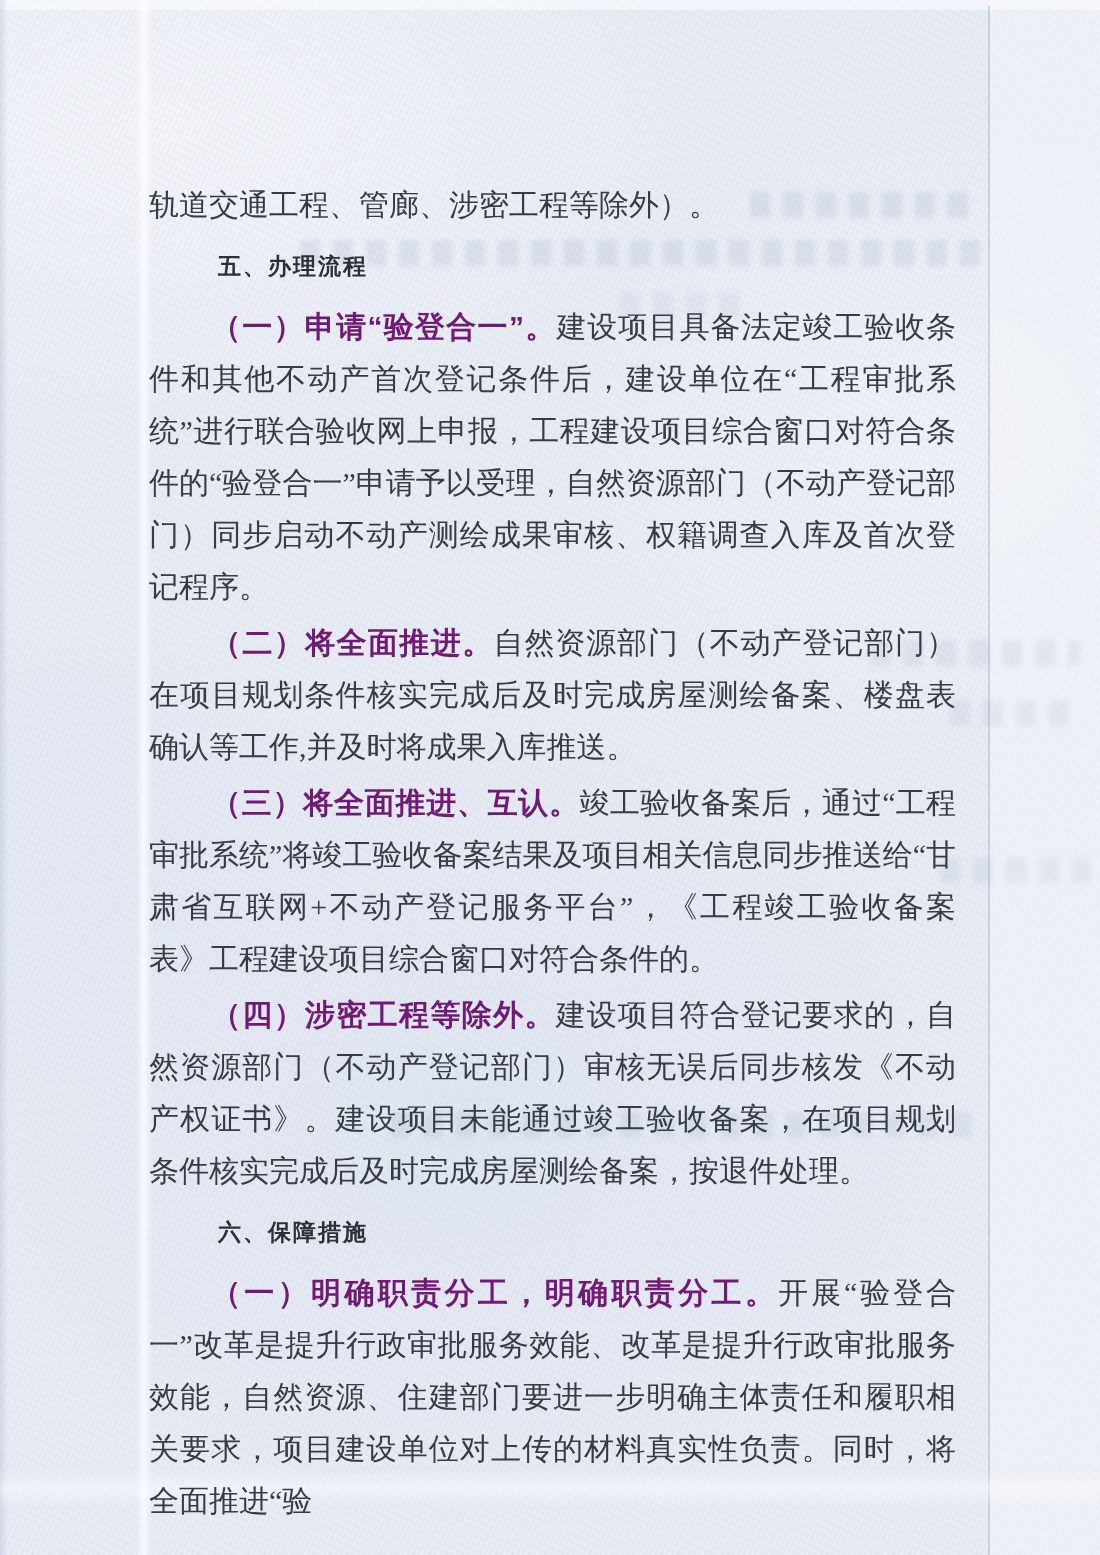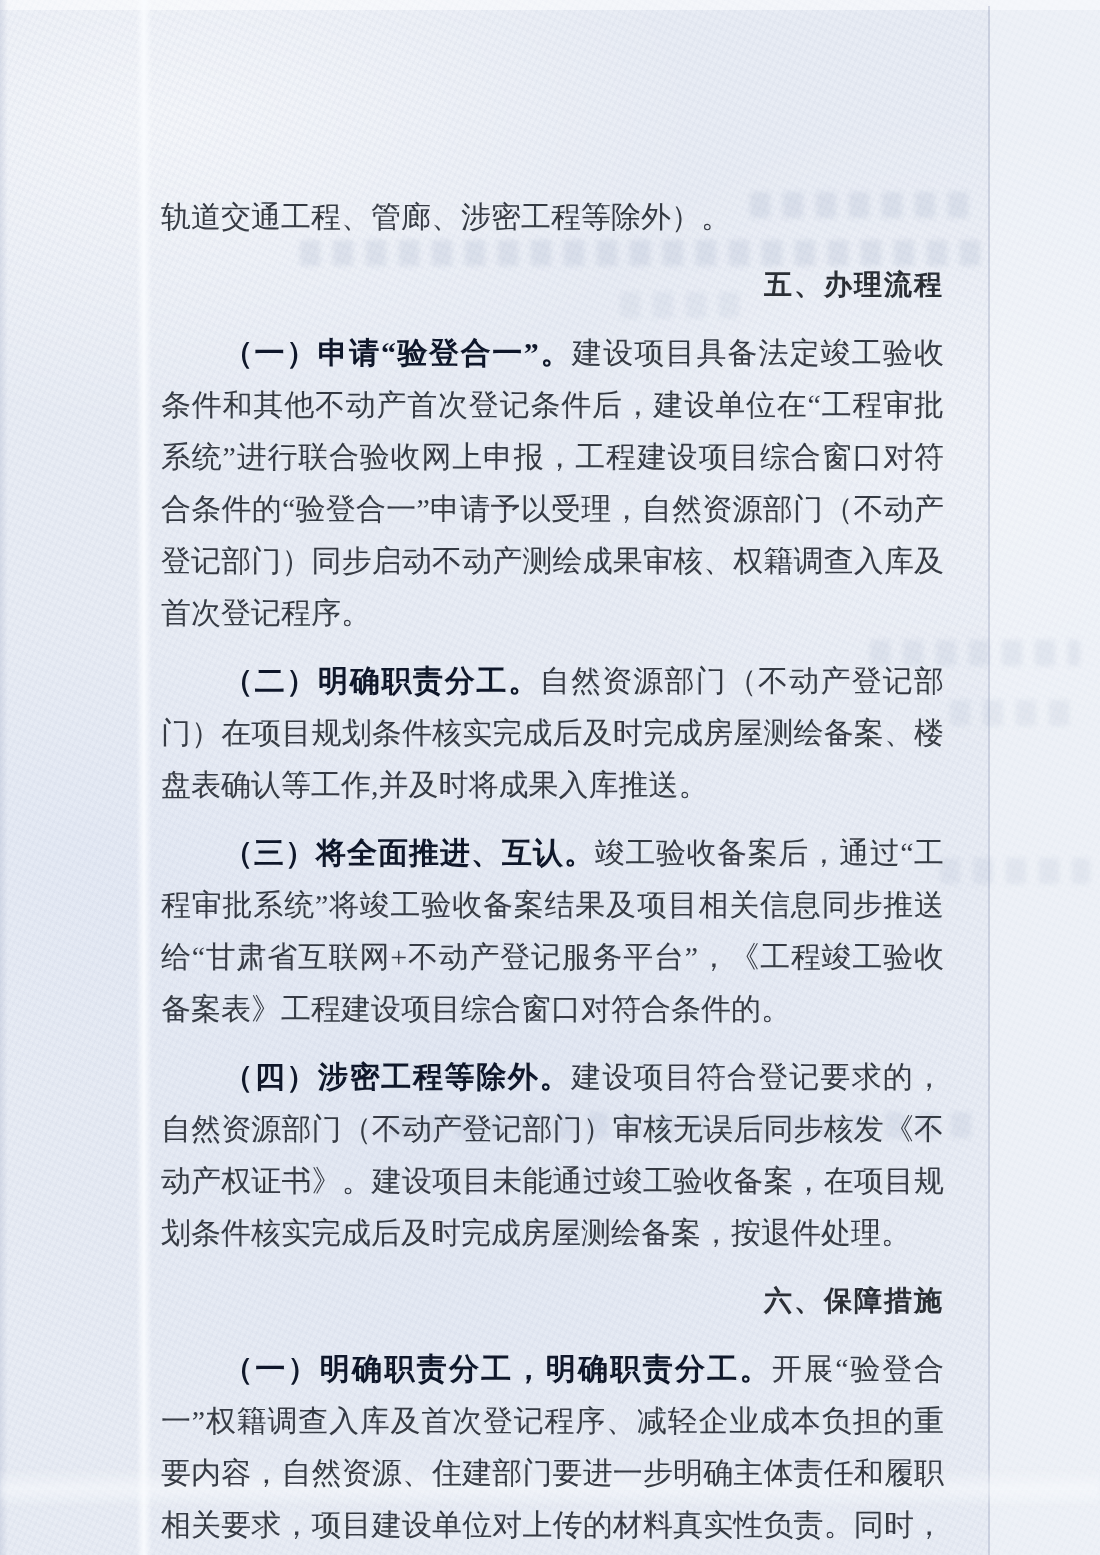--- a/index.html
+++ b/index.html
@@ -29,30 +29,30 @@
     background:linear-gradient(180deg,rgba(255,255,255,0),rgba(250,252,255,.55),rgba(255,255,255,0));}
   .ghost{
     position:absolute;height:26px;border-radius:4px;filter:blur(2.5px);opacity:.5;pointer-events:none;
     background:repeating-linear-gradient(90deg, rgba(120,136,172,.28) 0 20px, rgba(120,136,172,0) 20px 33px);
   }
   .text-col{
     position:absolute;left:145px;top:175px;width:815px;
     font-size:30px;line-height:52px;color:#363b44;
     text-align:justify;text-justify:inter-character;
   }
-  .text-col p{margin:16px;text-indent:62px;}
+  .text-col p{margin:4px;text-indent:62px;}
   p.cont{text-indent:0;}
   h2.heading{
-    margin:16px;text-indent:64px;text-align:right;
+    margin:9px;text-indent:64px;text-align:left;
     font-family:"DejaVu Sans","Liberation Sans",sans-serif;
-    font-size:28px;line-height:52px;font-weight:bold;color:#2b2f36;letter-spacing:2px;
+    font-size:23px;line-height:52px;font-weight:bold;color:#2b2f36;letter-spacing:2px;
   }
   .lead{
-    font-family:Liberation Serif, serif;
-    font-weight:bold;color:#0f172a;letter-spacing:.5px;
+    font-family:Liberation Sans, sans-serif;
+    font-weight:bold;color:#701a75;letter-spacing:.5px;
   }
   .pagenum{
     margin-top:40px;text-align:center;text-indent:0;
     font-size:30px;letter-spacing:3px;color:#2e3239;
   }
 </style>
 </head>
 <body>
 
 <div class="grain"></div>
@@ -72,25 +72,25 @@
 <div class="ghost" style="left:390px;top:1112px;width:590px;opacity:.4;"></div>
 
 <div class="text-col">
 
   <p class="cont">轨道交通工程、管廊、涉密工程等除外）。</p>
 
   <h2 class="heading">五、办理流程</h2>
 
   <p><span class="lead">（一）申请“验登合一”。</span><span>建设项目具备法定竣工验收条件和其他不动产首次登记条件后，建设单位在“工程审批系统”进行联合验收网上申报，工程建设项目综合窗口对符合条件的“验登合一”申请予以受理，自然资源部门（不动产登记部门）同步启动不动产测绘成果审核、权籍调查入库及首次登记程序。</span></p>
 
-  <p><span class="lead">（二）明确职责分工。</span><span>自然资源部门（不动产登记部门）在项目规划条件核实完成后及时完成房屋测绘备案、楼盘表确认等工作,并及时将成果入库推送。</span></p>
+  <p><span class="lead">（二）将全面推进。</span><span>自然资源部门（不动产登记部门）在项目规划条件核实完成后及时完成房屋测绘备案、楼盘表确认等工作,并及时将成果入库推送。</span></p>
 
   <p><span class="lead">（三）将全面推进、互认。</span><span>竣工验收备案后，通过“工程审批系统”将竣工验收备案结果及项目相关信息同步推送给“甘肃省互联网+不动产登记服务平台”，《工程竣工验收备案表》工程建设项目综合窗口对符合条件的。</span></p>
 
   <p><span class="lead">（四）涉密工程等除外。</span><span>建设项目符合登记要求的，自然资源部门（不动产登记部门）审核无误后同步核发《不动产权证书》。建设项目未能通过竣工验收备案，在项目规划条件核实完成后及时完成房屋测绘备案，按退件处理。</span></p>
 
   <h2 class="heading">六、保障措施</h2>
 
-  <p><span class="lead">（一）明确职责分工，明确职责分工。</span><span>开展“验登合一”权籍调查入库及首次登记程序、减轻企业成本负担的重要内容，自然资源、住建部门要进一步明确主体责任和履职相关要求，项目建设单位对上传的材料真实性负责。同时，将全面推进“验</span></p>
+  <p><span class="lead">（一）明确职责分工，明确职责分工。</span><span>开展“验登合一”改革是提升行政审批服务效能、改革是提升行政审批服务效能，自然资源、住建部门要进一步明确主体责任和履职相关要求，项目建设单位对上传的材料真实性负责。同时，将全面推进“验</span></p>
 
   <div class="pagenum">— 3 —</div>
 
 </div>
 
 </body></html>

